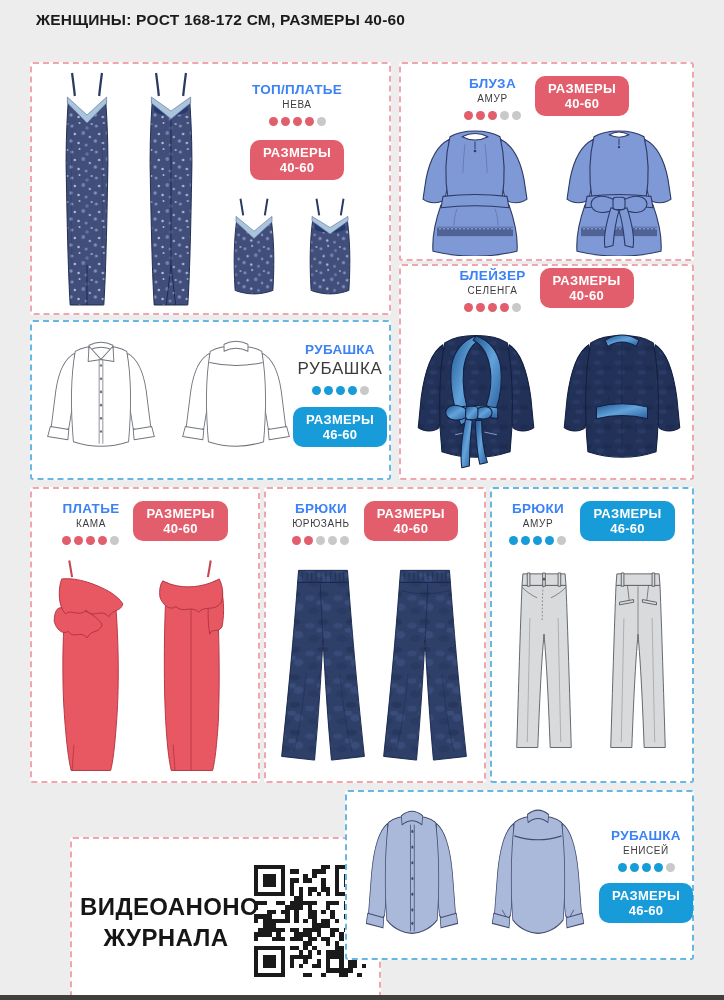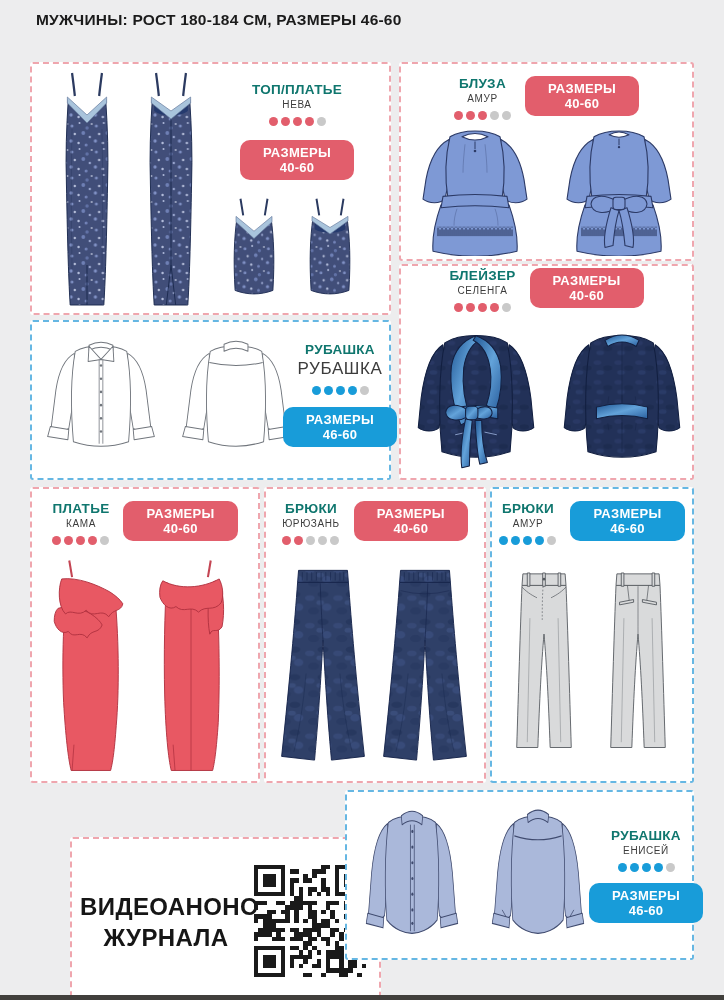--- a/index.html
+++ b/index.html
@@ -4,28 +4,28 @@
 <style>
   html,body{margin:0;padding:0;}
   body{background:#d8d8d8;font-family:"Liberation Sans","DejaVu Sans",sans-serif;}
   .page{position:relative;width:724px;height:1000px;background:#ededee;overflow:hidden;margin:0 auto;}
   .hdr{position:absolute;left:36px;top:10px;font-weight:bold;font-size:15.5px;line-height:19.5px;color:#1b1b1b;letter-spacing:.2px;}
   .card{position:absolute;background:#fff;border-radius:3px;}
   .card.pink{border:2px dashed #efa6ae;}
   .card.blue{border:2px dashed #66b7e3;}
   .garment{position:absolute;}
   .garment svg{display:block;width:100%;height:100%;}
-  .type{font-size:13.5px;font-weight:bold;color:#0f766e;letter-spacing:.3px;text-align:center;}
+  .type{font-size:13.5px;font-weight:bold;color:#3b82f6;letter-spacing:.3px;text-align:center;}
   .gname{font-size:10px;color:#3c3c3c;letter-spacing:.6px;text-align:center;margin-top:2px;}
   .gname.big{font-size:17px;}
   .dots{display:flex;gap:3px;justify-content:center;margin-top:7px;}
   .dot{width:9px;height:9px;border-radius:50%;background:#c9c9c9;}
   .pinkdots .dot.on{background:#e25e6c;}
   .bluedots .dot.on{background:#189cd9;}
-  .badge{display:inline-block;border-radius:10px;color:#fff;font-weight:bold;font-size:13px;line-height:15px;padding:5px 23px;text-align:center;letter-spacing:.3px;}
+  .badge{display:inline-block;border-radius:10px;color:#fff;font-weight:bold;font-size:13px;line-height:15px;padding:5px 13px;text-align:center;letter-spacing:.3px;}
   .badge.pink{background:#e25e6c;}
   .badge.blue{background:#189cd9;}
   .sidecol{position:absolute;display:flex;flex-direction:column;align-items:center;}
   .headrow{position:absolute;left:0;right:0;display:flex;justify-content:center;align-items:flex-start;gap:14px;}
   .videotitle{position:absolute;font-weight:bold;font-size:24px;line-height:31px;color:#161616;text-align:center;letter-spacing:.4px;}
   .qr{position:absolute;}
   .qr svg{display:block;width:100%;height:100%;}
   .bottomedge{position:absolute;left:0;right:0;bottom:0;height:5px;background:#413f3c;}
 </style>
 </head>
@@ -68,21 +68,21 @@
   </linearGradient>
   <pattern id="fringe" width="4" height="12" patternUnits="userSpaceOnUse">
     <path d="M1,0 L1,11 M3,2 L3,12" stroke="#1f2c52" stroke-width="1" fill="none"></path>
   </pattern>
 </defs>
 </svg>
 
 <div class="page">
 
   <div class="hdr">
-    <div>МУЖЧИНЫ: РОСТ 180-184 СМ, РАЗМЕРЫ 46-60</div>
+    <div>ЖЕНЩИНЫ: РОСТ 168-172 СМ, РАЗМЕРЫ 40-60</div>
   </div>
 
   <div class="card pink pinkdots" style="left:30px;top:62px;width:357px;height:249px;">
     <div class="garment" style="left:12px;top:5px;width:86px;height:240px;">
       <svg viewBox="0 0 92 240" preserveAspectRatio="none">
         <path d="M30,4 C31,11 32,18 33,27 M62,4 C61,11 60,18 59,27" stroke="#2b3a60" stroke-width="2.4" fill="none"></path>
         <path d="M26,30 C24,60 23,85 24,115 C25,165 26,205 28,236 L64,236 C66,205 67,165 68,115 C69,85 68,60 66,30 L46,52 Z" fill="url(#sparkle)" stroke="#1c2a50"></path>
         <path d="M30,60 C29,100 29,150 30,200 M62,60 C63,100 63,150 62,200" stroke="#1c2a50" stroke-width=".6" opacity=".45" fill="none"></path>
         <path d="M46,196 L46,236" stroke="#1c2a50" stroke-width="1"></path>
         <path d="M25,28 L46,46 L67,28 L67,34 L46,54 L25,34 Z" fill="#a9c4dc" stroke="#64789c" stroke-width=".7"></path>

